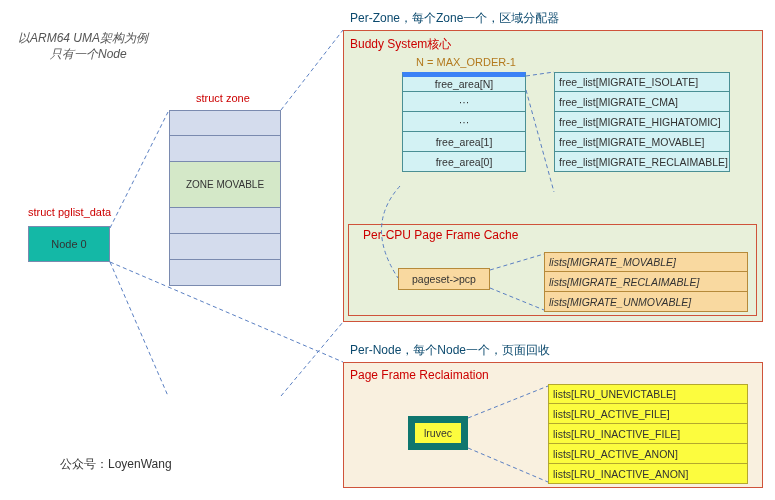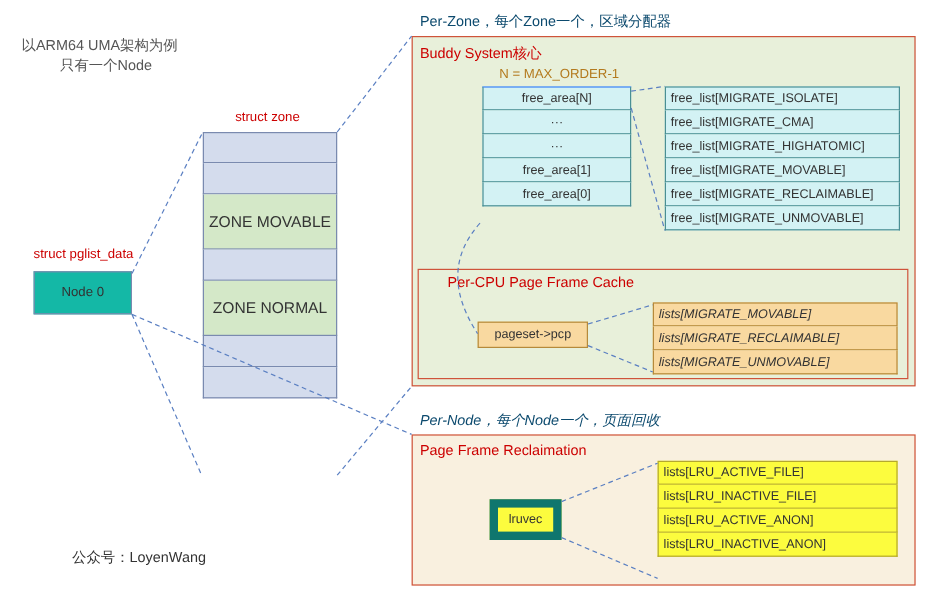--- a/index.html
+++ b/index.html
@@ -9,36 +9,36 @@
     height: 500px;
     font-family: "Microsoft YaHei", Arial, sans-serif;
     font-size: 11px;
     background: #fff;
     position: relative;
     color: #333;
   }
   .abs { position: absolute; }
   .lbl-red { color: #c00; }
   .lbl-black { color: #0c4a6e; }
-  .lbl-title { color: #555; font-size: 12px; }
+  .lbl-title { color: #555; font-size: 12px; font-style: italic; }
 
   
   .node-box {
     left: 28px; top: 226px; width: 82px; height: 36px;
     background: #14b8a6; border: 1px solid #7a8aaf;
     display: flex; align-items: center; justify-content: center;
     font-size: 11px;
   }
 
   
   .zone-stack { left: 169px; top: 110px; width: 112px; }
   .zone-cell {
     height: 26px; border: 1px solid #7a8aaf; border-top: none;
     display: flex; align-items: center; justify-content: center;
-    font-size: 13px;
+    font-size: 10px;
   }
   .zone-stack .zone-cell:first-child { border-top: 1px solid #7a8aaf; }
   .zc-grey  { background: #d4dced; }
   .zc-green { background: #d4e8c8; }
   .zc-peach { background: #fce1c0; }
   .zc-tall  { height: 46px; }
 
   
   .buddy-box {
     left: 343px; top: 30px; width: 420px; height: 292px;
@@ -46,37 +46,37 @@
   }
   .buddy-title { left: 350px; top: 36px; }
 
   
   .fa-list { left: 402px; top: 72px; width: 124px; }
   .fa-cell {
     height: 20px; background: #d3f2f4; border: 1px solid #4a8f94; border-top: none;
     display: flex; align-items: center; justify-content: center;
     font-size: 10.5px;
   }
-  .fa-list .fa-cell:first-child { border-top: 1px solid #3b82f6; }
+  .fa-list .fa-cell:first-child { border-top: 5px solid #3b82f6; }
 
   
-  .fl-list { left: 554px; top: 72px; width: 196px; }
+  .fl-list { left: 554px; top: 72px; width: 176px; }
   .fl-cell {
     height: 20px; background: #d3f2f4; border: 1px solid #4a8f94; border-top: none;
     display: flex; align-items: center; padding-left: 4px;
     font-size: 10.5px; white-space: nowrap;
   }
   .fl-list .fl-cell:first-child { border-top: 1px solid #4a8f94; }
 
   
   .pcpu-box {
     left: 348px; top: 224px; width: 409px; height: 92px;
     border: 1.5px solid #cf533a; background: transparent;
   }
-  .pcpu-title { left: 373px; top: 228px; }
+  .pcpu-title { left: 363px; top: 228px; }
   .pageset-box {
     left: 398px; top: 268px; width: 92px; height: 22px;
     background: #f9d9a0; border: 1px solid #b68a3a;
     display: flex; align-items: center; justify-content: center;
     font-size: 10.5px;
   }
   .pc-list { left: 544px; top: 252px; width: 204px; }
   .pc-cell {
     height: 20px; background: #f9d9a0; border: 1px solid #b68a3a; border-top: none;
     display: flex; align-items: center; padding-left: 4px; font-size: 10.5px; font-style: italic;
@@ -114,21 +114,20 @@
 <div class="abs lbl-red" style="left:196px; top:92px;">struct zone</div>
 <div class="abs" style="left:60px; top:456px; font-size:12px;">公众号：LoyenWang</div>
 
 <div class="abs node-box">Node 0</div>
 
 <div class="abs zone-stack" id="zone-stack">
     <div class="zone-cell zc-grey"></div>
     <div class="zone-cell zc-grey"></div>
     <div class="zone-cell zc-green zc-tall">ZONE MOVABLE</div>
     <div class="zone-cell zc-grey"></div>
-    <div class="zone-cell zc-green zc-tall">ZONE NORMAL</div>
     <div class="zone-cell zc-grey"></div>
     <div class="zone-cell zc-grey"></div>
   </div>
 
 <div class="abs lbl-black" style="left:350px; top:10px; font-size:12px;">Per-Zone，每个Zone一个，区域分配器</div>
 
 <div class="abs buddy-box"></div>
 <div class="abs buddy-title lbl-red" style="font-size:12px;">Buddy System核心</div>
 <div class="abs" style="left:416px; top:56px; color:#b37a1e; font-size:11px;">N = MAX_ORDER-1</div>
 
@@ -139,38 +138,38 @@
     <div class="fa-cell">free_area[1]</div>
     <div class="fa-cell">free_area[0]</div>
   </div>
 
 <div class="abs fl-list" id="fl-list">
     <div class="fl-cell">free_list[MIGRATE_ISOLATE]</div>
     <div class="fl-cell">free_list[MIGRATE_CMA]</div>
     <div class="fl-cell">free_list[MIGRATE_HIGHATOMIC]</div>
     <div class="fl-cell">free_list[MIGRATE_MOVABLE]</div>
     <div class="fl-cell">free_list[MIGRATE_RECLAIMABLE]</div>
-    <div class="fl-cell">free_list[MIGRATE_UNMOVABLE]</div>
   </div>
 
 <div class="abs pcpu-box"></div>
 <div class="abs pcpu-title lbl-red" style="font-size:12px;">Per-CPU Page Frame Cache</div>
 <div class="abs pageset-box">pageset-&gt;pcp</div>
 <div class="abs pc-list" id="pc-list">
     <div class="pc-cell">lists[MIGRATE_MOVABLE]</div>
     <div class="pc-cell">lists[MIGRATE_RECLAIMABLE]</div>
     <div class="pc-cell">lists[MIGRATE_UNMOVABLE]</div>
   </div>
 
-<div class="abs lbl-black" style="left:350px; top:342px; font-size:12px;font-style:italic;">Per-Node，每个Node一个，页面回收</div>
+<div class="abs lbl-black" style="left:350px; top:342px; font-size:12px;">Per-Node，每个Node一个，页面回收</div>
 
 <div class="abs reclaim-box"></div>
 <div class="abs reclaim-title lbl-red" style="font-size:12px;">Page Frame Reclaimation</div>
 <div class="abs lruvec-box">lruvec</div>
 <div class="abs lru-list" id="lru-list">
+    <div class="lru-cell">lists[LRU_UNEVICTABLE]</div>
     <div class="lru-cell">lists[LRU_ACTIVE_FILE]</div>
     <div class="lru-cell">lists[LRU_INACTIVE_FILE]</div>
     <div class="lru-cell">lists[LRU_ACTIVE_ANON]</div>
     <div class="lru-cell">lists[LRU_INACTIVE_ANON]</div>
   </div>
 
 <svg class="connector">
 
   <line x1="110" y1="228" x2="168" y2="112"></line>
   <line x1="110" y1="262" x2="168" y2="396"></line>

